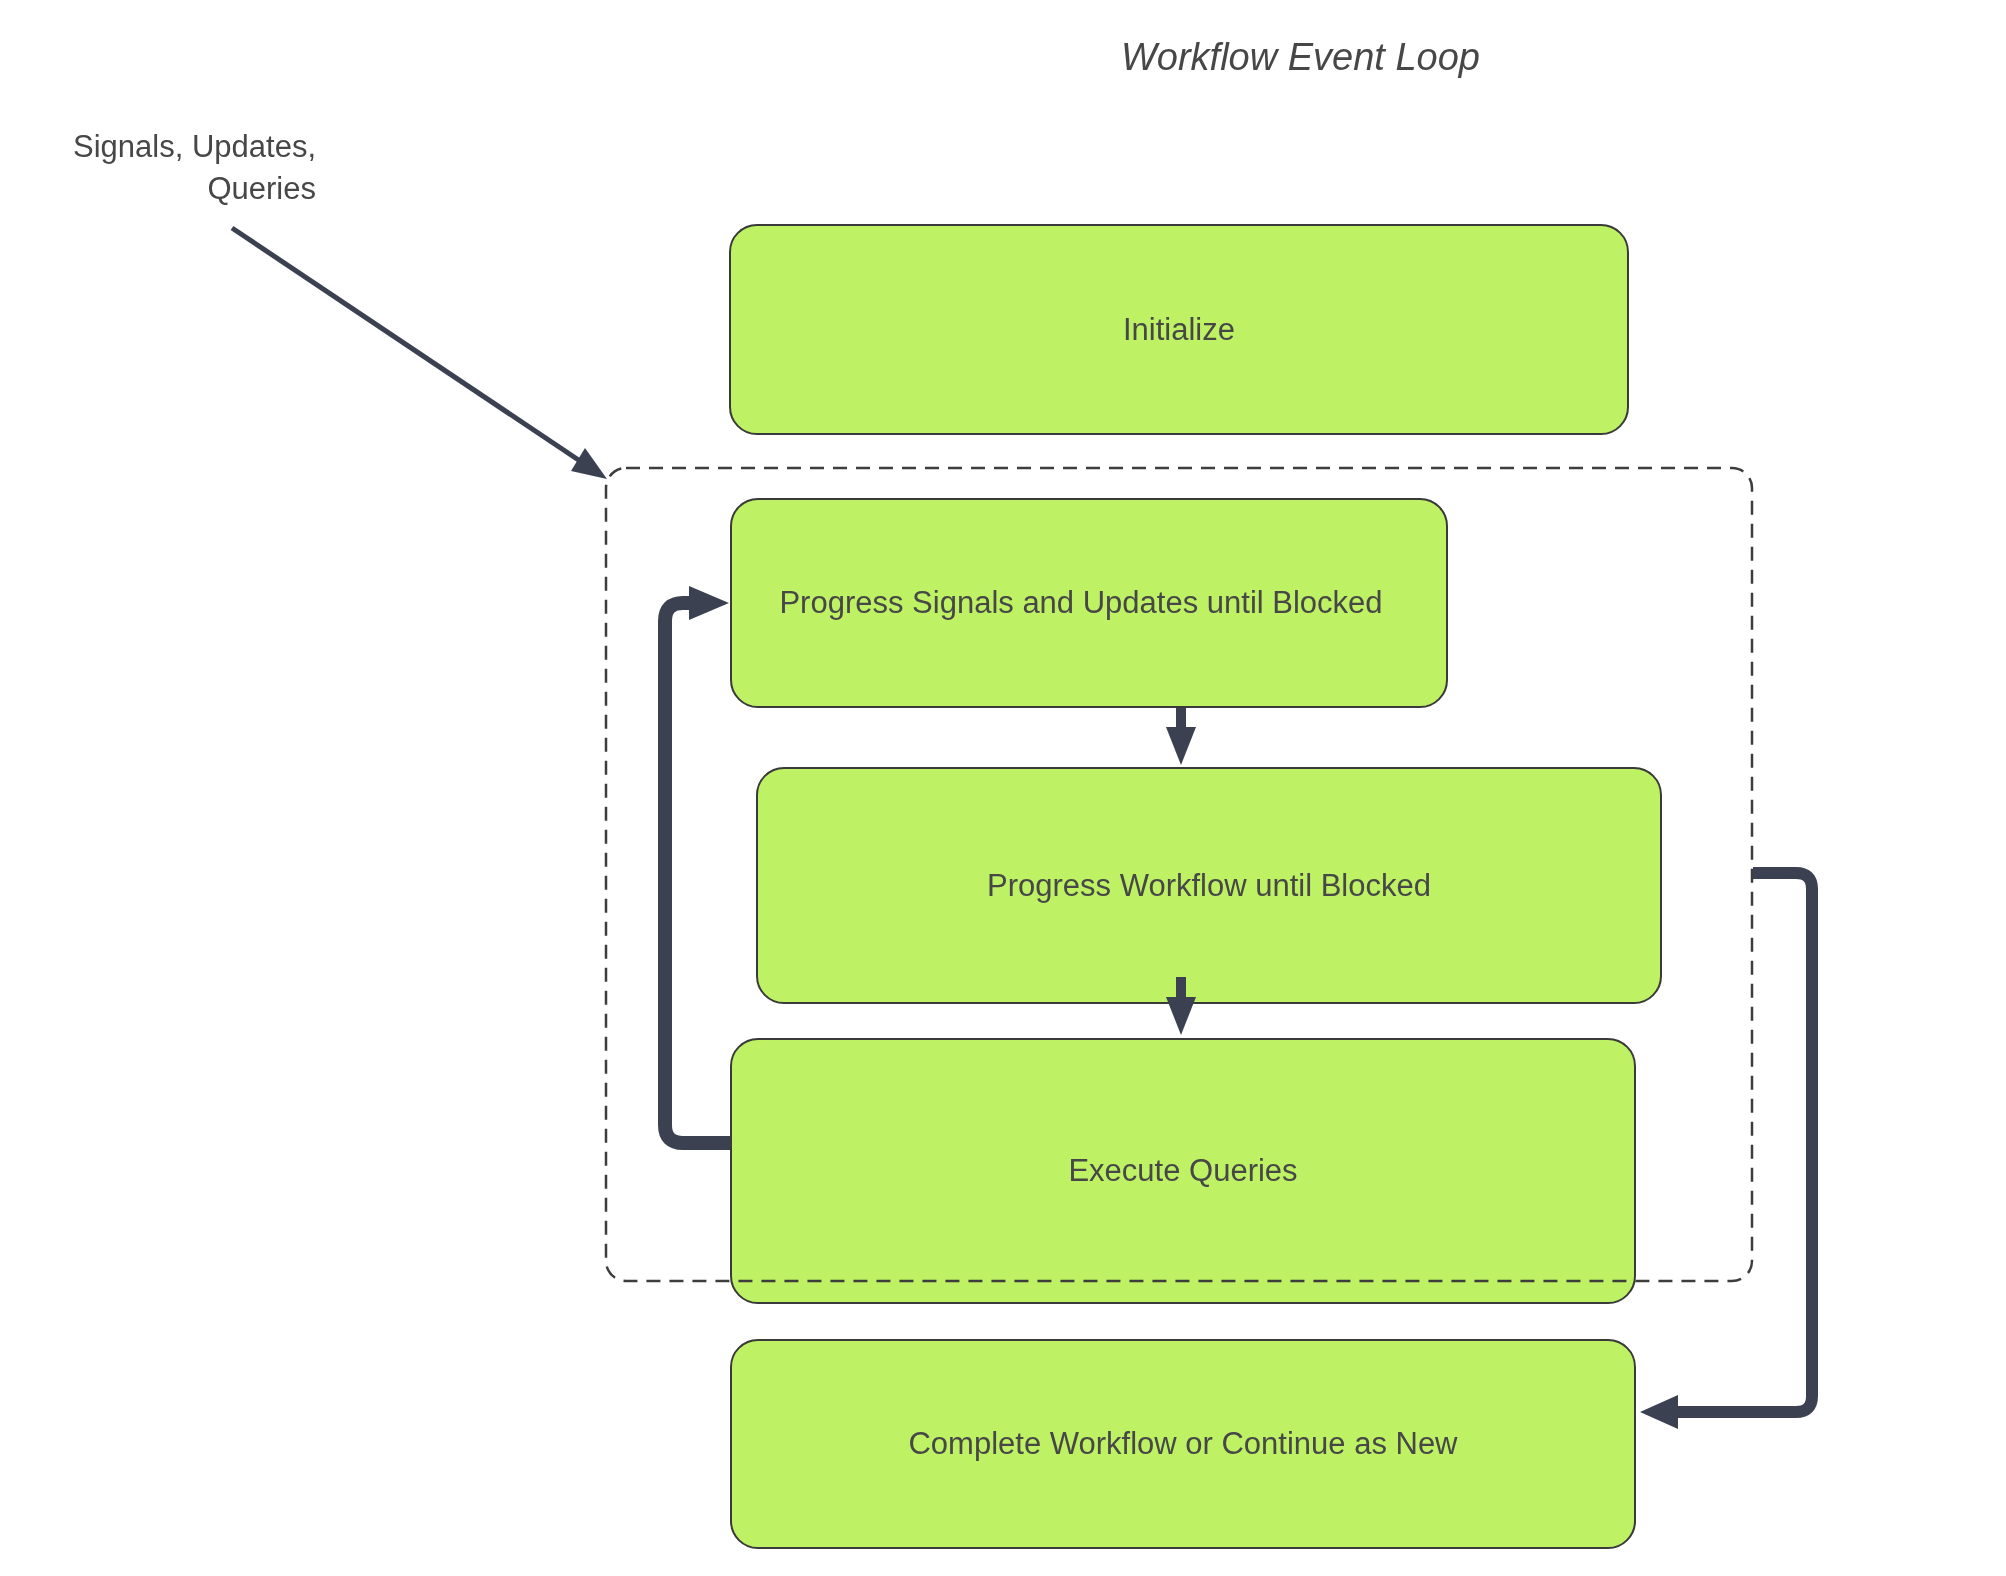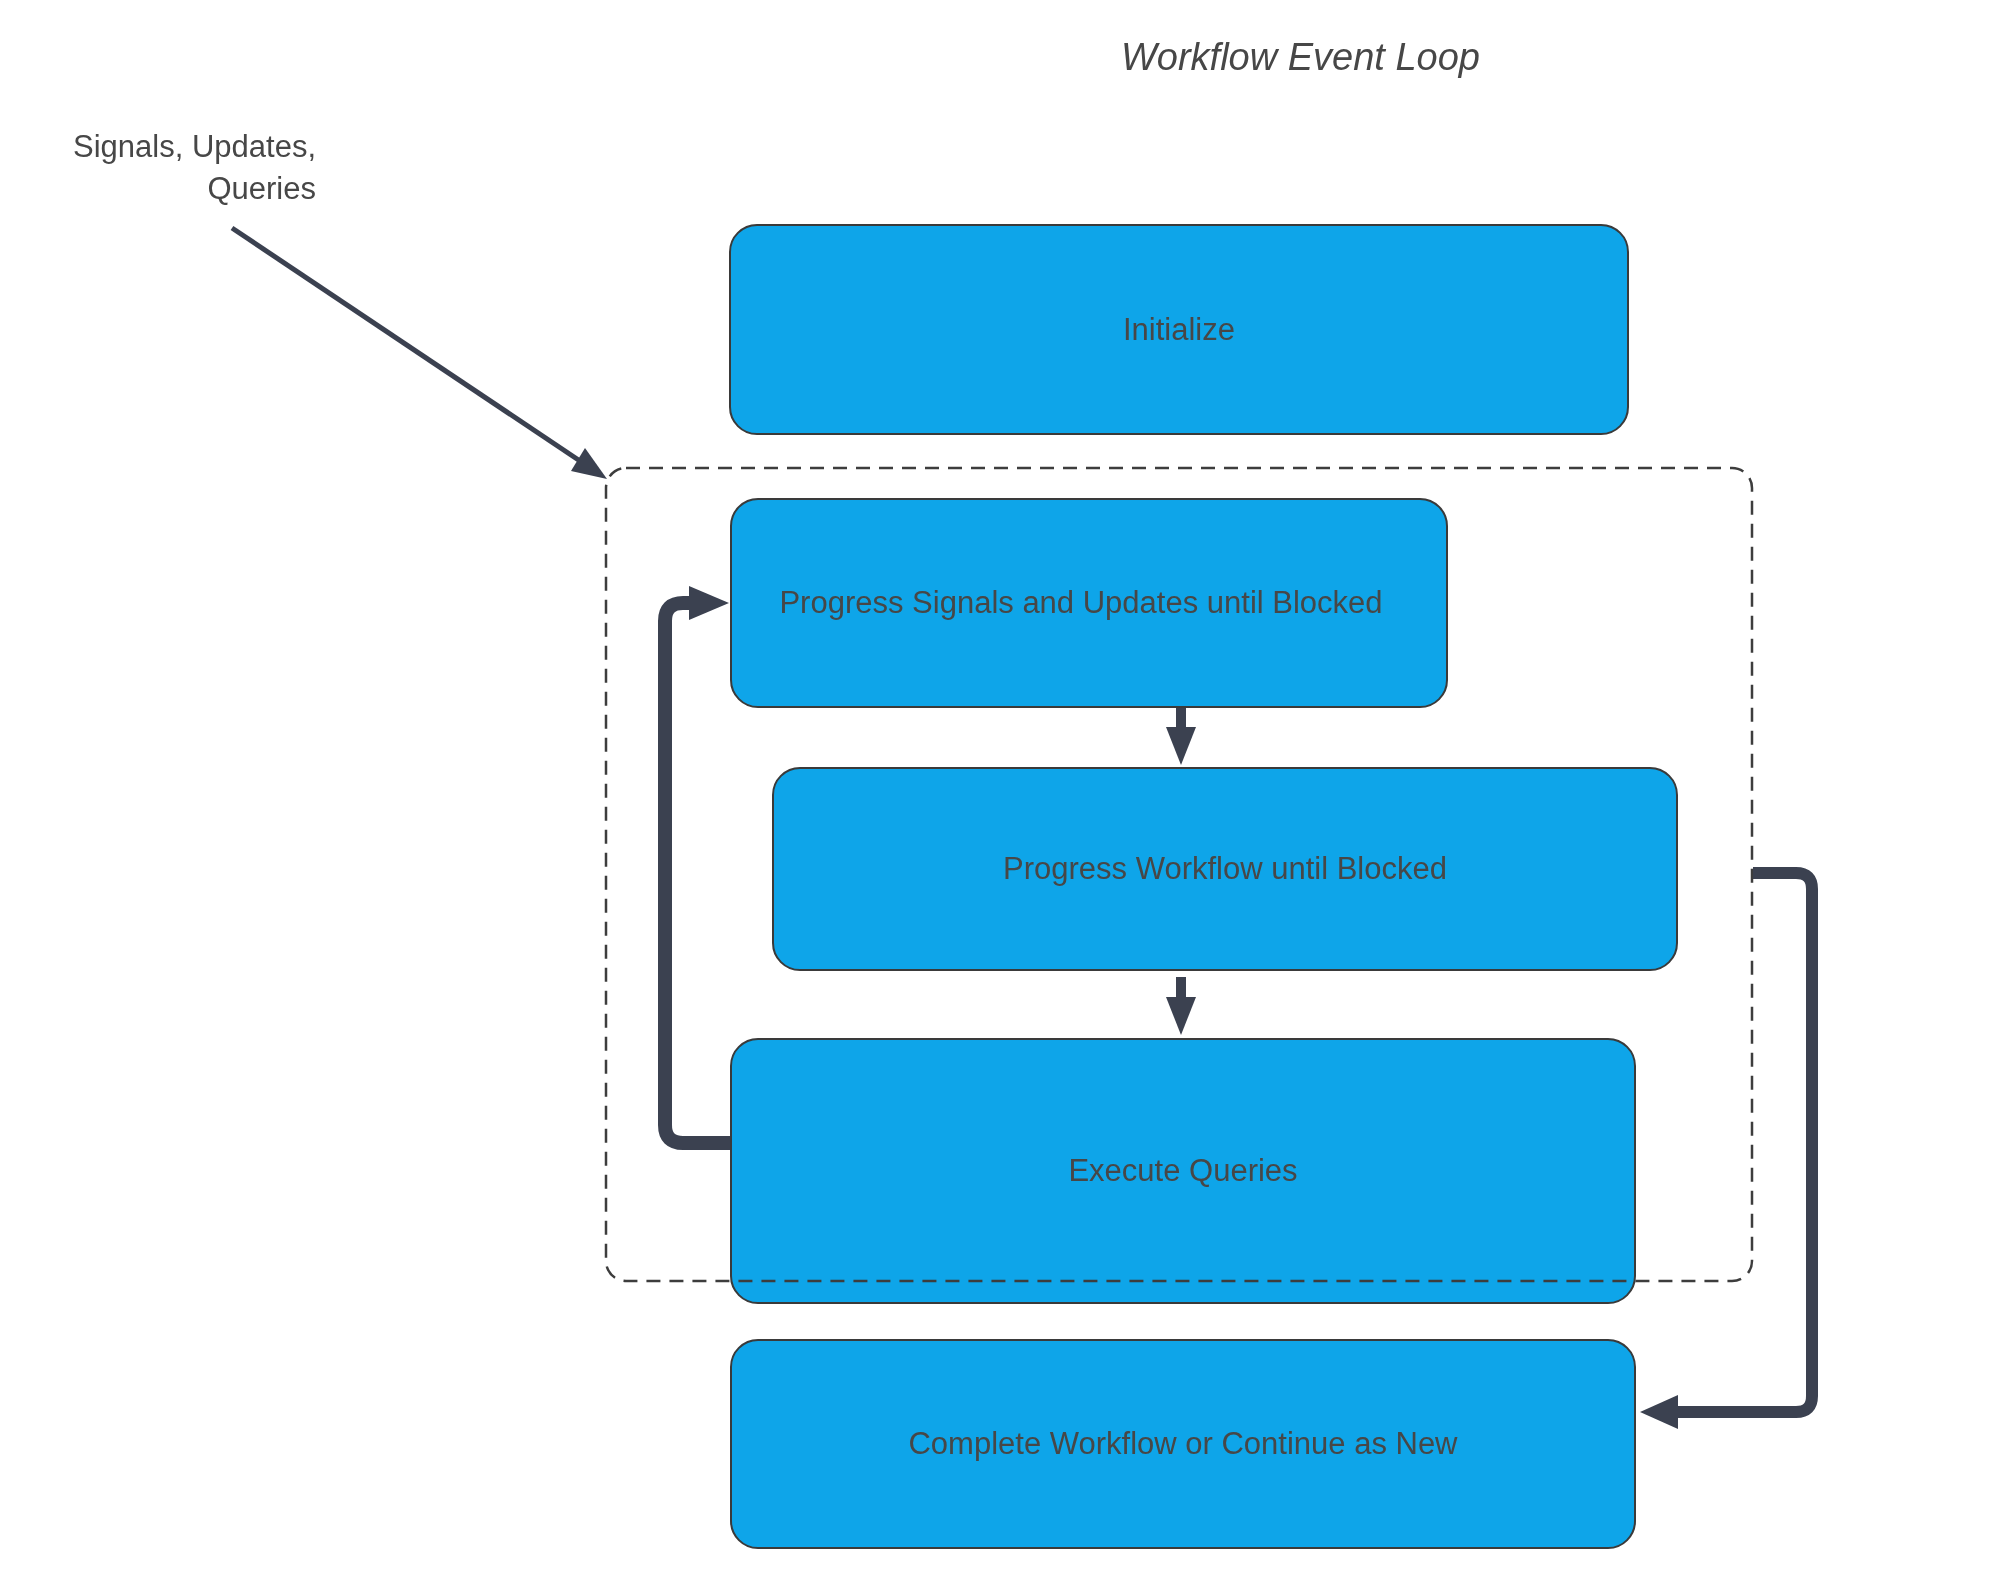--- a/index.html
+++ b/index.html
@@ -30,34 +30,34 @@
     left:16px;top:126px;width:300px;
     text-align:right;
     font-size:31px;
     line-height:42px;
     color:var(--text);
     white-space:pre-line;
   }
   .node{
     position:absolute;
     box-sizing:border-box;
-    background:#0ea5e9;
+    background:#bef264;
     border:2px solid var(--border);
     border-radius:28px;
     display:flex;
     align-items:center;
     justify-content:center;
     font-size:31px;
     color:var(--text);
     text-align:center;
     padding:0 30px;
   }
   .node-initialize{left:729px;top:224px;width:900px;height:211px;}
   .node-progress-signals{left:730px;top:498px;width:718px;height:210px;padding-left:14px;}
-  .node-progress-workflow{left:772px;top:767px;width:906px;height:204px;align-items:center;}
+  .node-progress-workflow{left:756px;top:767px;width:906px;height:237px;align-items:center;}
   .node-execute-queries{left:730px;top:1038px;width:906px;height:266px;text-align:center;}
   .node-complete{left:730px;top:1307px;width:906px;height:210px;margin-top:32px;}
   .overlay{
     position:absolute;
     left:0;top:0;width:2006px;height:1576px;
     pointer-events:none;
   }
   .dashed-rect{
     fill:none;
     stroke:var(--dash);

